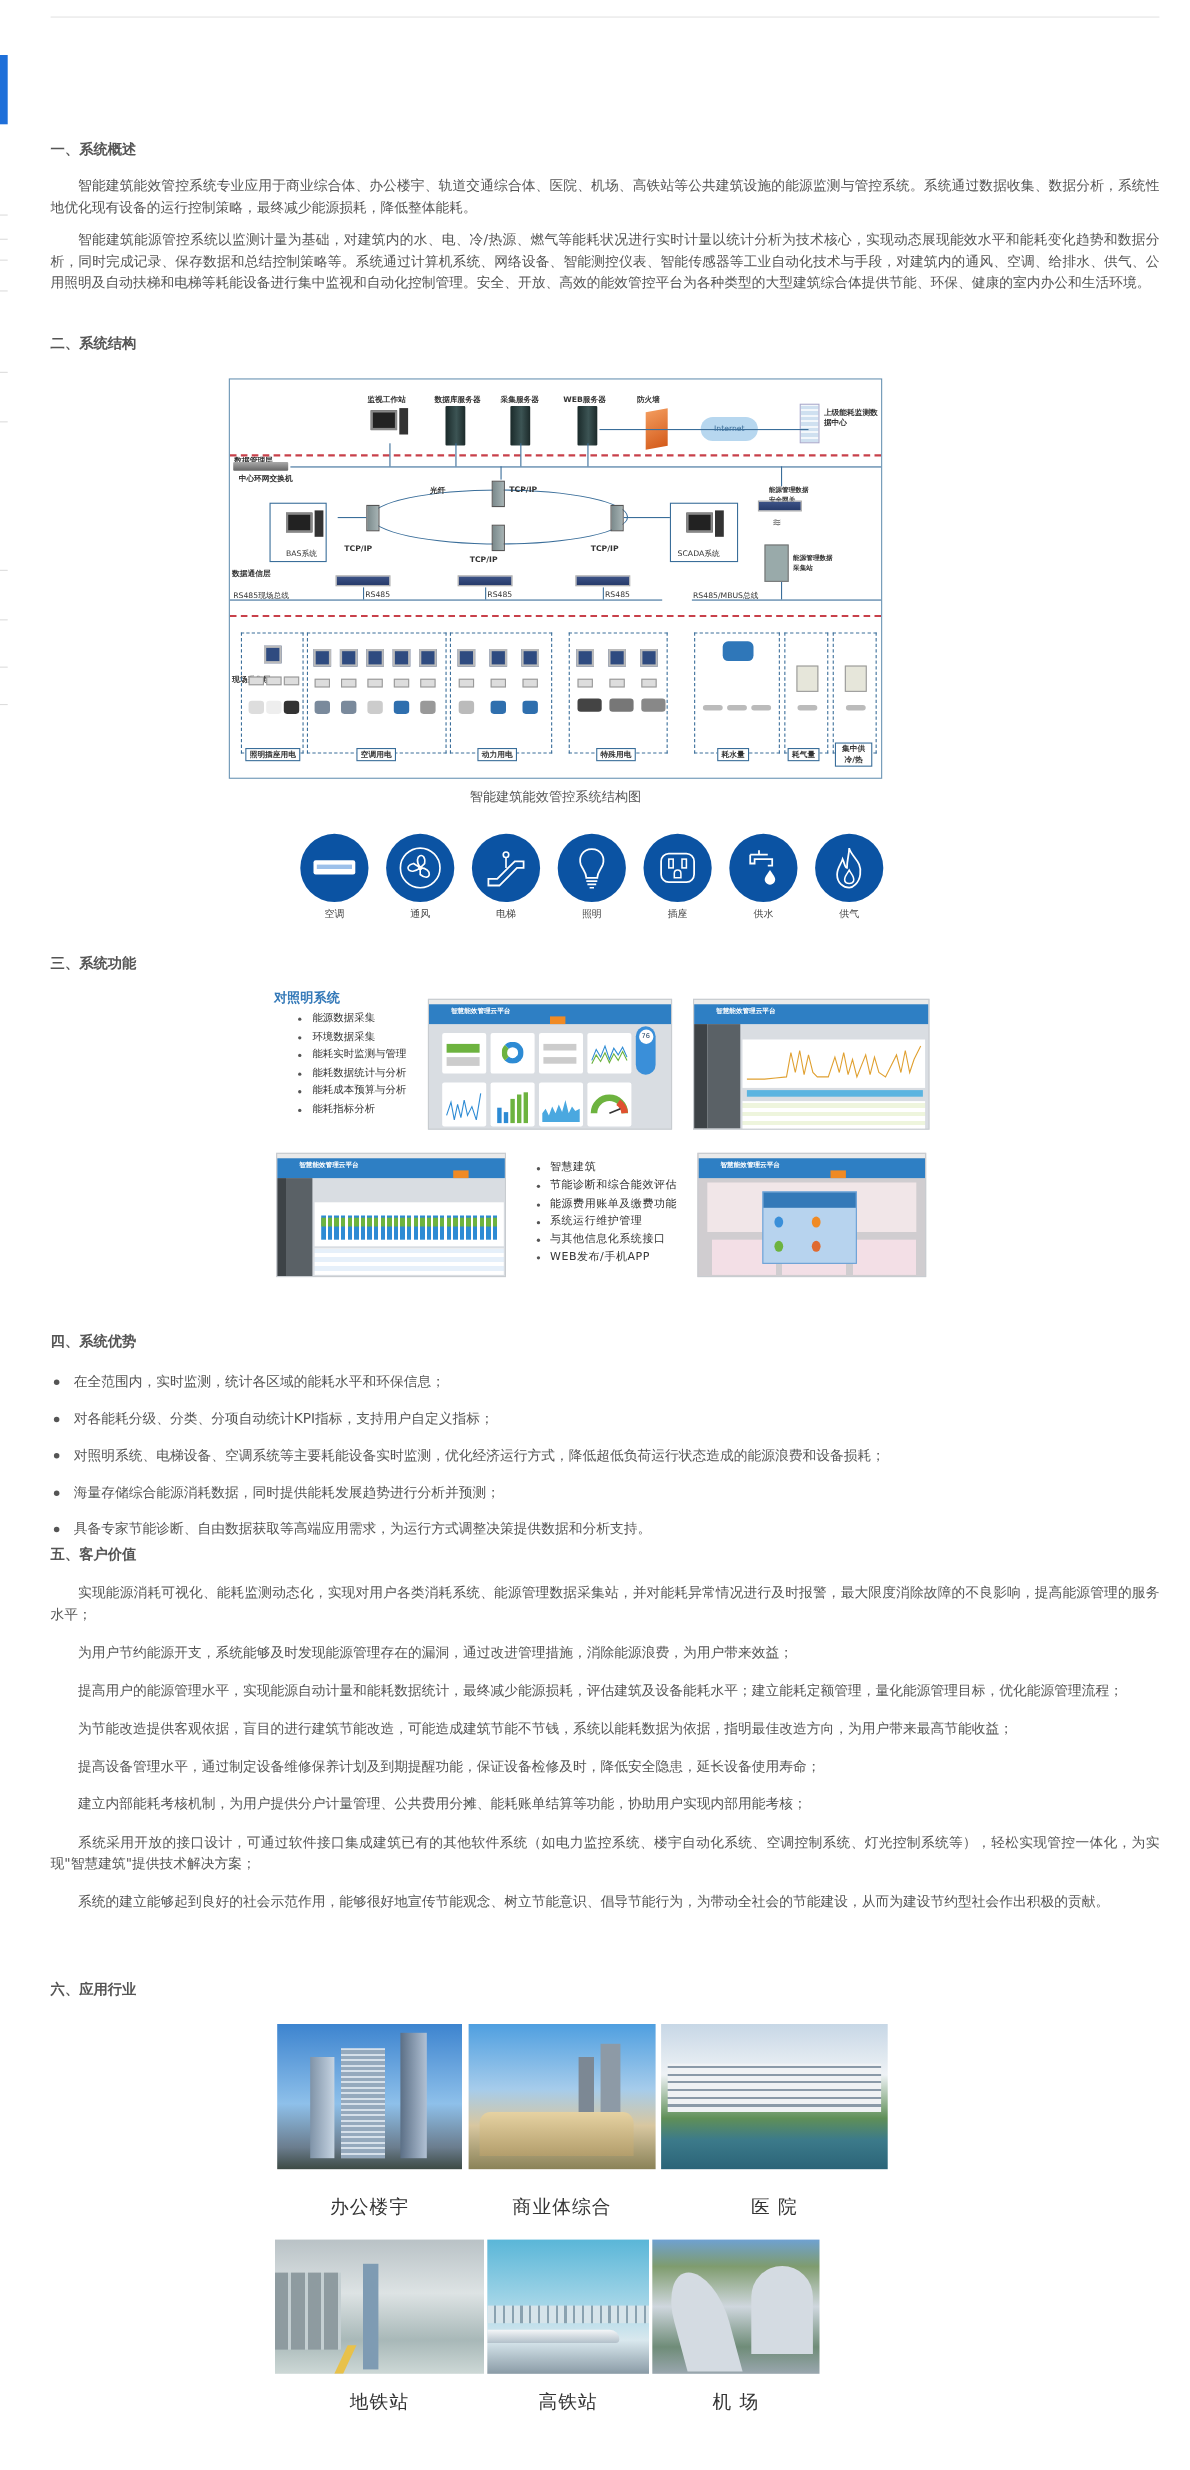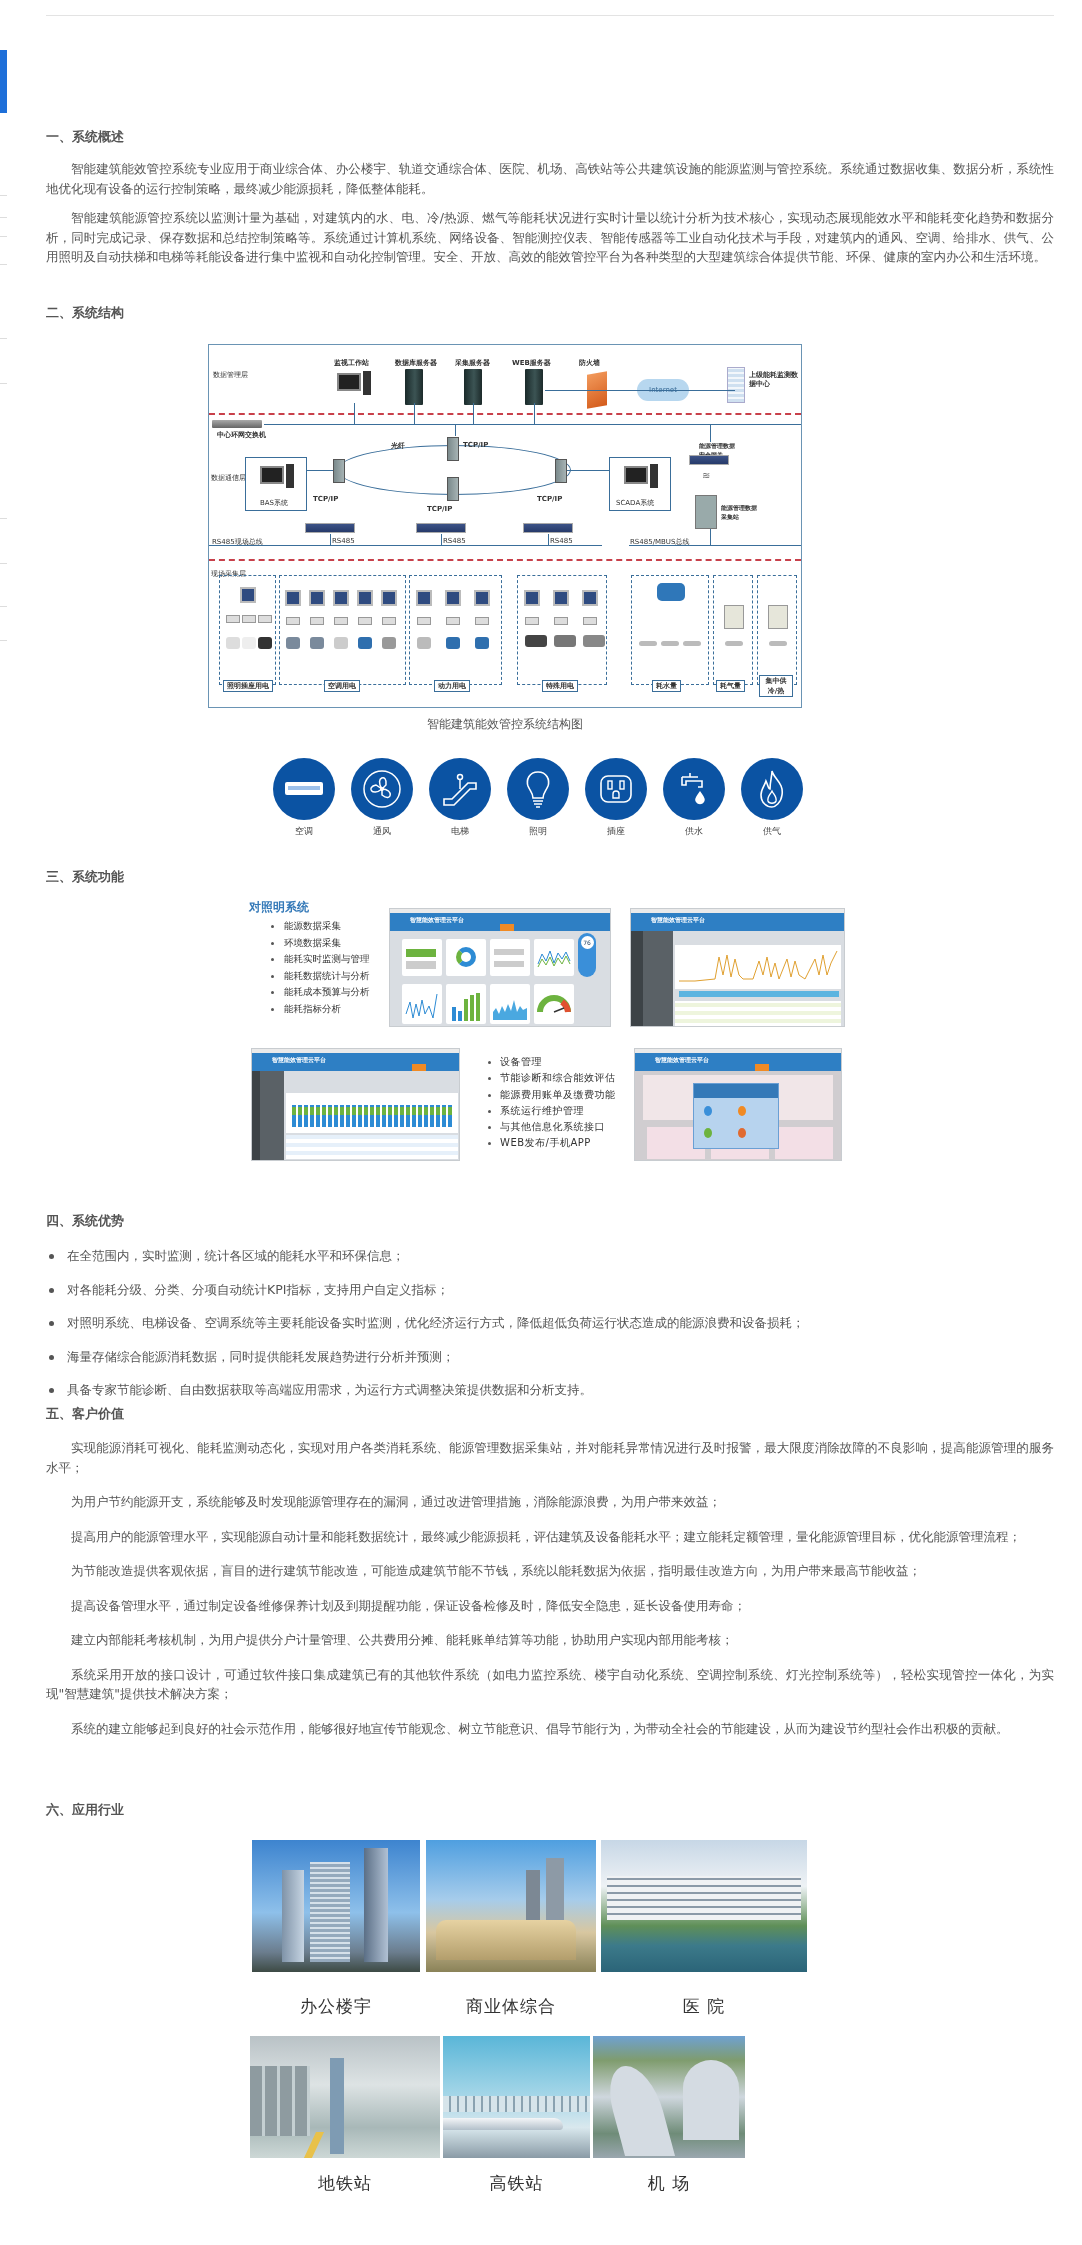--- a/index.html
+++ b/index.html
@@ -12,21 +12,21 @@
 
   .page { position: absolute; left: 46px; top: 0; width: 1008px; }
   .title { text-align: center; font-size: 23px; font-weight: bold; color: #111; margin-top: 50px; height: 30px; line-height: 30px; letter-spacing: 0.5px; }
   .title-rule { height: 1px; background: #e3e3e3; margin-top: 15px; }
 
   .sec-h { font-size: 13px; font-weight: bold; color: #555; height: 20px; line-height: 20px; }
   .para { font-size: 12.5px; line-height: 19.5px; color: #555; text-indent: 2em; text-align: justify; }
 
   
   .diagram { position: absolute; left: 208px; top: 344px; width: 594px; height: 364px; border: 1px solid #6a94b4; background: #fff; overflow: hidden; }
-  .diagram .layer-label { position: absolute; font-size: 7px; font-weight: normal; color: #333; }
+  .diagram .layer-label { position: absolute; font-size: 7px; font-weight: bold; color: #333; margin-top: 44px; }
   .diagram .node-label { position: absolute; font-size: 7px; color: #333; font-weight: bold; white-space: nowrap; }
   .dash-red { position: absolute; left: 0; right: 0; height: 0; border-top: 2px dashed #c8404a; }
   .bus { position: absolute; background: #3a6e9a; }
   .dev-server { position: absolute; width: 18px; height: 36px; background: linear-gradient(90deg,#1a2a2a,#3c5454 55%,#1c2a2a); border-radius: 1px; }
   .dev-pc { position: absolute; width: 34px; height: 28px; }
   .dev-pc .scr { position: absolute; left: 0; top: 2px; width: 24px; height: 18px; background: #222; border: 2px solid #888; }
   .dev-pc .tower { position: absolute; right: 0; top: 0; width: 8px; height: 24px; background: #333; }
   .firewall { position: absolute; width: 20px; height: 34px; background: linear-gradient(160deg,#f29a5c,#d45b1b); transform: skewY(-10deg); }
   .cloud { position: absolute; width: 52px; height: 22px; background: #b7d7ef; border-radius: 12px; font-size: 7px; color: #3b6d98; text-align: center; line-height: 22px; }
   .bldg { position: absolute; width: 18px; height: 36px; background: repeating-linear-gradient(0deg,#cfe0f0 0 3px,#f3f7fb 3px 5px); border: 1px solid #aac; }
@@ -143,21 +143,21 @@
   <span class="node-label" style="left:182px;top:96px;font-weight:bold">光纤</span>
   <div class="ind-sw" style="left:238px;top:92px"></div>
   <span class="node-label" style="left:254px;top:96px">TCP/IP</span>
   <div class="ind-sw" style="left:124px;top:114px"></div>
   <span class="node-label" style="left:104px;top:150px">TCP/IP</span>
   <div class="ind-sw" style="left:346px;top:114px"></div>
   <span class="node-label" style="left:328px;top:150px">TCP/IP</span>
   <div class="ind-sw" style="left:238px;top:132px"></div>
   <span class="node-label" style="left:218px;top:160px">TCP/IP</span>
 
-  <div class="box" style="left:36px;top:112px;width:62px;height:54px">
+  <div class="box" style="left:36px;top:112px;width:52px;height:54px">
     <div class="dev-pc" style="left:14px;top:6px">
         <div class="scr"></div>
         <div class="tower"></div>
       </div>
     <span class="node-label" style="left:14px;top:40px;font-weight:normal">BAS系统</span>
   </div>
   <div class="bus" style="left:98px;top:125px;width:26px;height:1px"></div>
   <div class="box" style="left:400px;top:112px;width:62px;height:54px">
     <div class="dev-pc" style="left:14px;top:6px">
         <div class="scr"></div>
@@ -403,21 +403,21 @@
   <div class="side" style="width:8px"></div>
   <div class="side2" style="left:8px;width:24px"></div>
   <div class="card" style="left:34px;top:44px;width:172px;height:40px;border-radius:0">
     <div style="position:absolute;left:6px;right:6px;bottom:6px;height:22px;background:repeating-linear-gradient(90deg,#2d8bd4 0 4px,#fff 4px 6px)"></div>
     <div style="position:absolute;left:6px;right:6px;bottom:18px;height:8px;background:repeating-linear-gradient(90deg,#6db33f 0 4px,transparent 4px 6px)"></div>
   </div>
   <div class="card" style="left:34px;top:86px;width:172px;height:24px;border-radius:0;background:repeating-linear-gradient(0deg,#fff 0 4px,#e6f0fa 4px 8px)"></div>
 </div>
 
 <ul class="func-list2">
-  <li>设备管理</li>
+  <li>智慧建筑</li>
   <li>节能诊断和综合能效评估</li>
   <li>能源费用账单及缴费功能</li>
   <li>系统运行维护管理</li>
   <li>与其他信息化系统接口</li>
   <li>WEB发布/手机APP</li>
 </ul>
 
 <div class="shot" style="left:634px;top:1048px;width:208px;height:113px;background:#d0cdd0">
   <div class="topbar"></div>
   <div class="hdr">智慧能效管理云平台</div>

